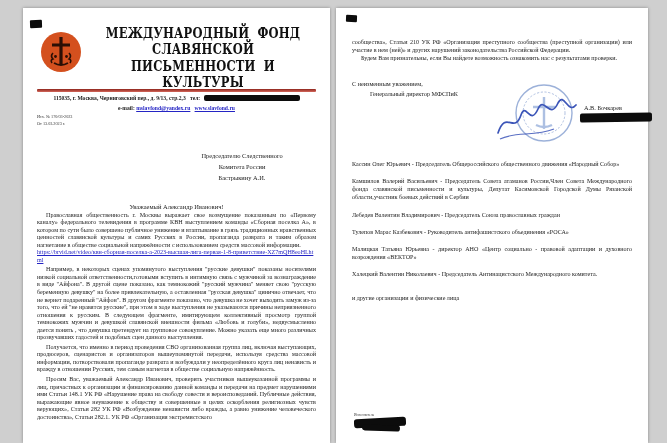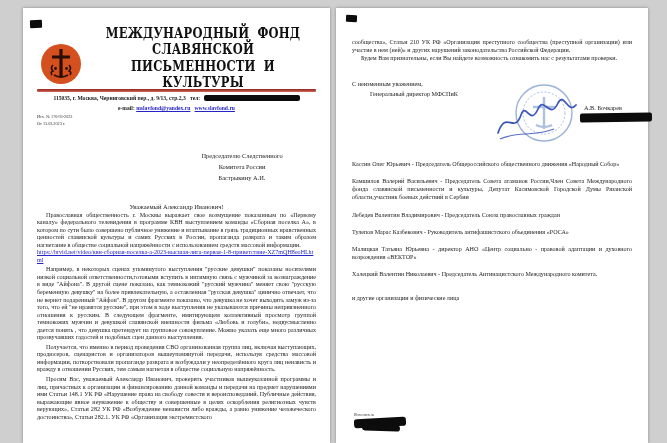--- a/index.html
+++ b/index.html
@@ -8,21 +8,21 @@
   .canvas { position:relative; width:667px; height:443px; }
   .page { position:absolute; top:8px; height:435px; background:#ffffff; box-shadow:0 0 3px rgba(0,0,0,.35); }
   .page-1 { left:23px;  width:307px; padding:0 14px; }
   .page-2 { left:336px; width:312px; padding:0 16px; }
 
   .corner-mark { position:absolute; background:#0c0c0c; border-radius:1px; }
   .corner-mark.p1 { left:7px; top:12px; width:12px; height:8px; transform:rotate(-2deg); }
   .corner-mark.p2 { left:10px; top:7px; width:11px; height:7px; transform:rotate(2deg); }
 
   
-  .letterhead { display:flex; align-items:flex-end; gap:9px; margin-top:24px; padding-left:4px; }
+  .letterhead { display:flex; align-items:flex-start; gap:9px; margin-top:24px; padding-left:4px; }
   .logo { width:40px; height:40px; border-radius:50%; background:#d4501e; flex:none; display:flex; align-items:center; justify-content:center; }
   .org-title { flex:1; text-align:center; font-family:"DejaVu Serif", serif; font-weight:bold;
                font-size:11.5px; line-height:1.12; letter-spacing:.2px; word-spacing:4px;
                transform:scaleY(1.25); color:#111; }
   .red-rule { height:3px; margin-top:5px; background:linear-gradient(#8e241b,#d4685c); border-radius:1px; }
 
   .addr-line { text-align:center; font-weight:bold; font-size:5.6px; line-height:1.5; margin-top:2px; white-space:nowrap; }
   .redact { display:inline-block; background:#0c0c0c; vertical-align:middle; border-radius:2px; }
   .redact.phone { width:96px; height:6.5px; margin-left:2px; }
   .blue-link { color:#2424c4; text-decoration:underline; font-weight:bold; cursor:pointer; }

